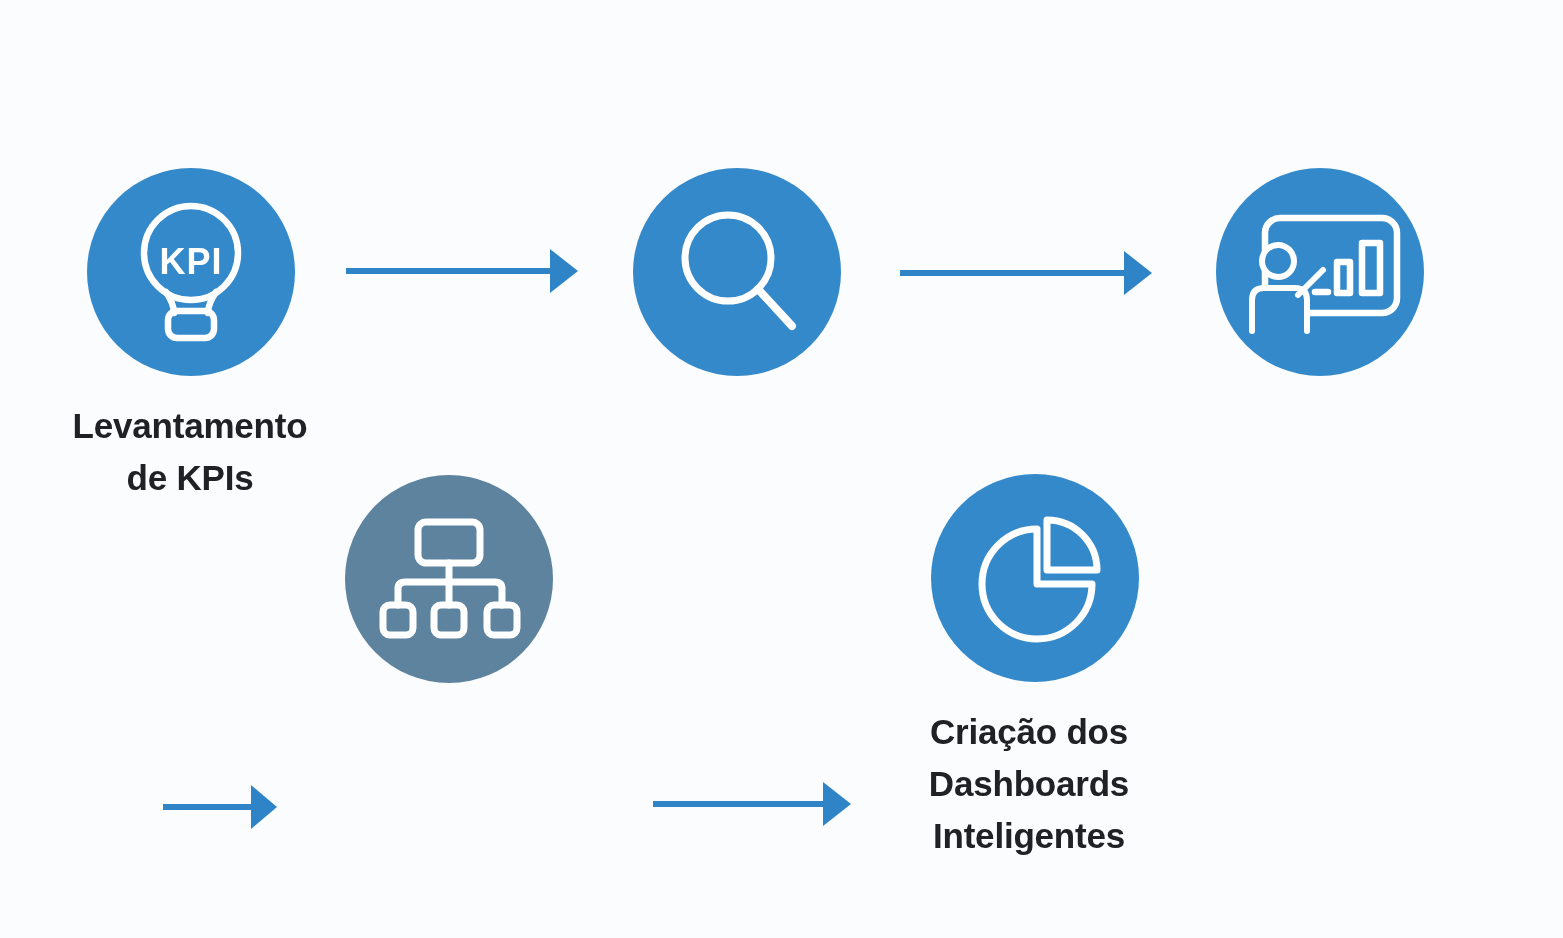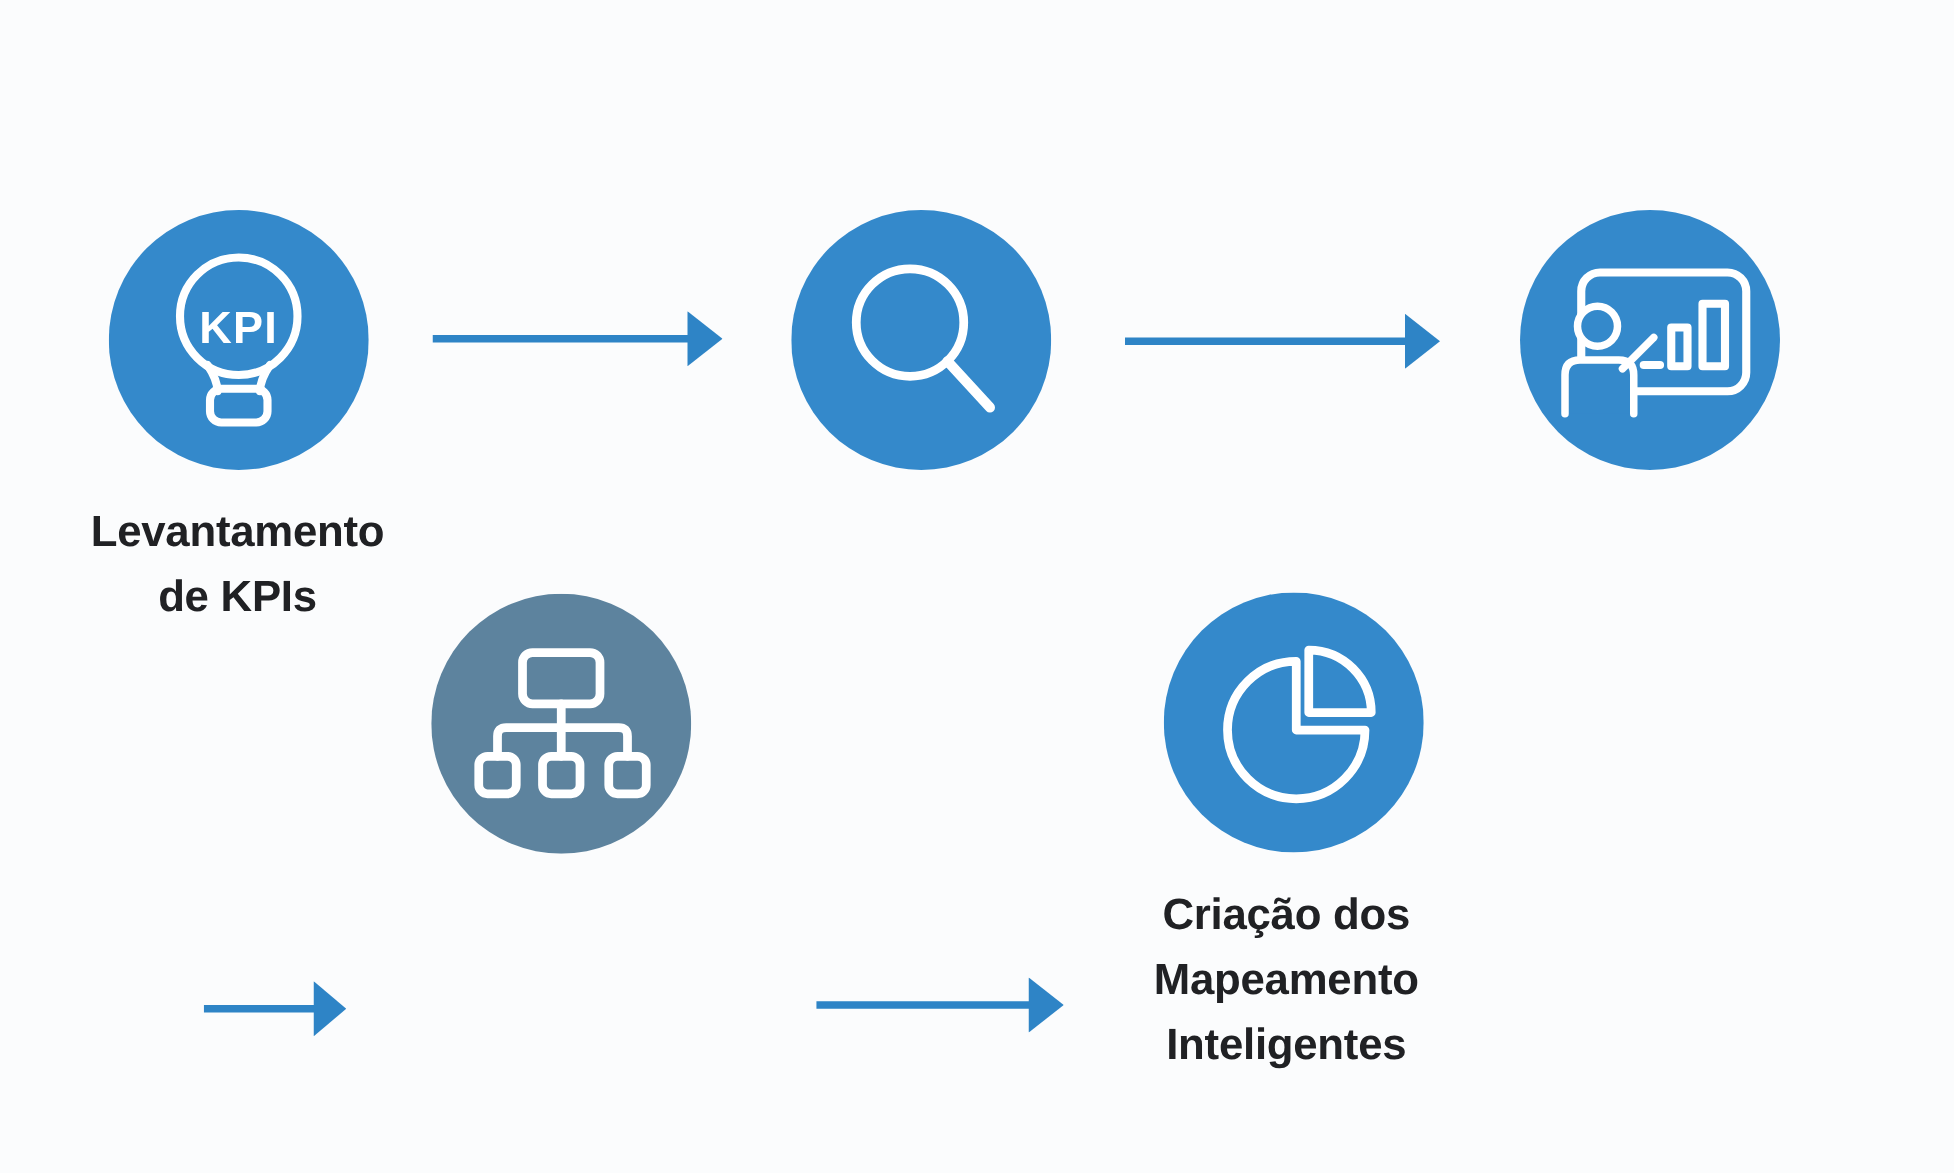--- a/index.html
+++ b/index.html
@@ -121,16 +121,16 @@
   </svg>
 
   <svg class="node" style="left:931px;top:474px" width="208" height="208" viewBox="0 0 208 208">
     <circle cx="104" cy="104" r="104" fill="#3489cb"></circle>
     <g fill="none" stroke="#ffffff" stroke-width="7" stroke-linecap="round" stroke-linejoin="round">
       <path d="M106 55 A55 55 0 1 0 161 110 L106 110 Z"></path>
       <path d="M116 96 L116 46 A50 50 0 0 1 166 96 Z"></path>
     </g>
   </svg>
   <div class="label" style="left:829px;top:706px">Criação dos
-Mapeamento
+Dashboards
 Inteligentes</div>
 
 </div>
 
 </body></html>

